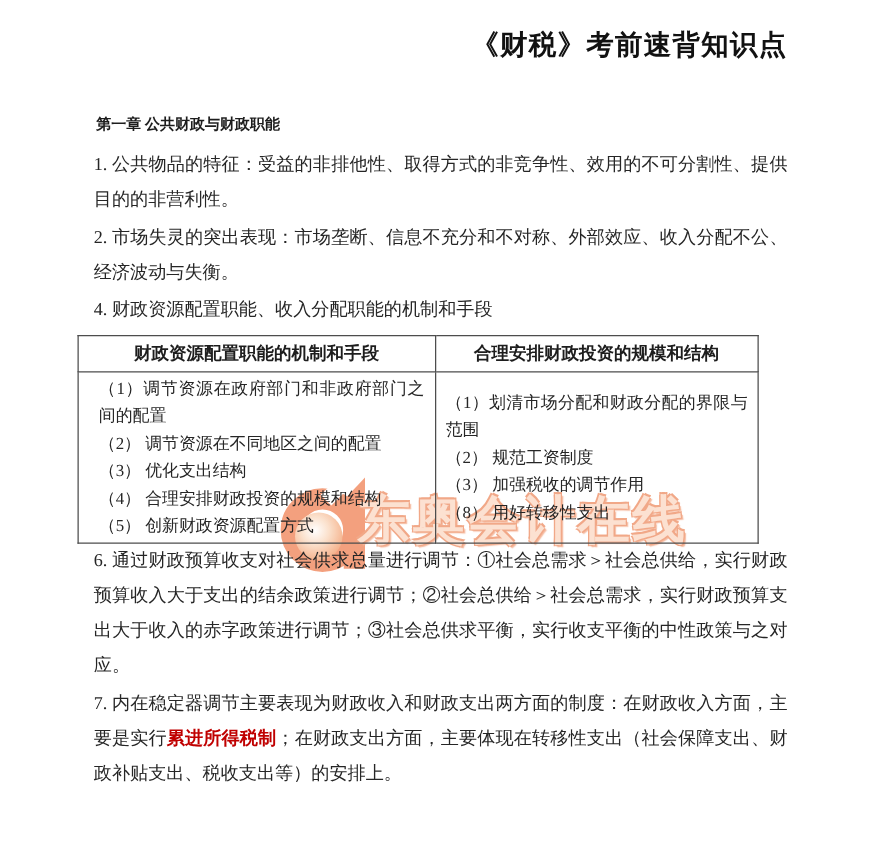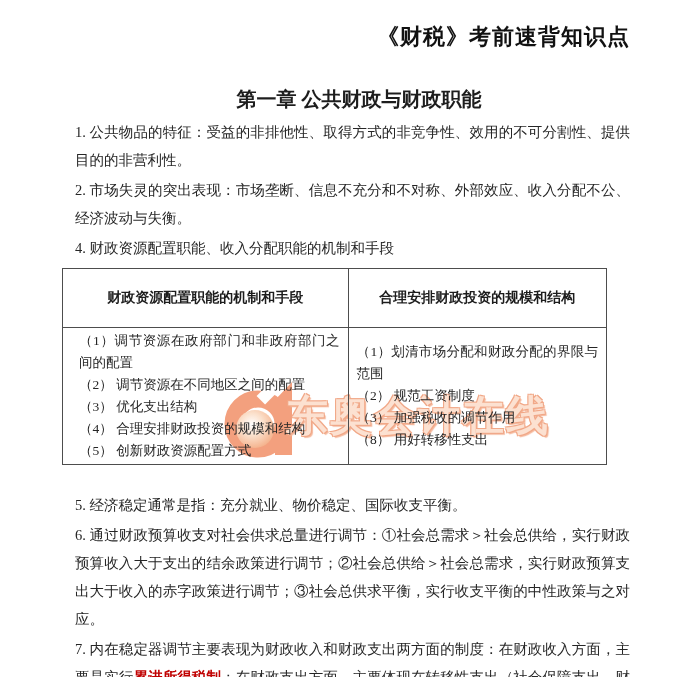--- a/index.html
+++ b/index.html
@@ -17,23 +17,23 @@
   }
   .doc-title{
     margin:0;
     font-family:"DejaVu Sans","Liberation Sans",sans-serif;
     font-size:22px;font-weight:bold;
     line-height:30px;text-align:right;
     color:#111;
     letter-spacing:1px;
   }
   .chapter{
-    margin:36px 0 0 13px;
-    font-size:20px;font-weight:bold;
-    line-height:22px;color:#1d1d1d;text-align:center;
+    margin:36px 0 0 2px;
+    font-size:12px;font-weight:bold;
+    line-height:22px;color:#1d1d1d;
   }
   p.body-par{
     margin:0 0 2px 0;
     font-size:14.5px;line-height:28px;
     text-align:justify;
   }
   p.first-par{margin-top:8px;}
   p.after-table{margin-top:26px;}
   .hl-red{color:#c00000;font-weight:bold;}
   table.func-table{
@@ -42,21 +42,21 @@
     width:545px;
     table-layout:fixed;
   }
   table.func-table th,
   table.func-table td{
     border:1px solid #4d4d4d;
     background:transparent;
   }
   table.func-table th{
     font-size:14px;font-weight:bold;
-    height:26px;padding:16px 4px;
+    height:26px;padding:1px 4px;
     text-align:center;color:#1d1d1d;
   }
   col.c-left{width:52.5%;}
   col.c-right{width:47.5%;}
   td.cell{
     font-size:13.5px;line-height:22px;
     padding:2px 8px 2px 8px;
   }
   td.cell-left{vertical-align:top;padding-left:16px;}
   td.cell-right{vertical-align:middle;}
@@ -142,18 +142,17 @@
         <td class="cell cell-right">
           <div class="cell-line">（1）划清市场分配和财政分配的界限与范围</div>
           <div class="cell-line">（2） 规范工资制度</div>
           <div class="cell-line">（3） 加强税收的调节作用</div>
           <div class="cell-line">（8） 用好转移性支出</div>
         </td>
       </tr>
     </tbody>
       </table>
 
-    <p class="body-par after-table">5. 经济稳定通常是指：充分就业、物价稳定、国际收支平衡。</p>
     <p class="body-par">6. 通过财政预算收支对社会供求总量进行调节：①社会总需求＞社会总供给，实行财政预算收入大于支出的结余政策进行调节；②社会总供给＞社会总需求，实行财政预算支出大于收入的赤字政策进行调节；③社会总供求平衡，实行收支平衡的中性政策与之对应。</p>
     <p class="body-par"><span>7. 内在稳定器调节主要表现为财政收入和财政支出两方面的制度：在财政收入方面，主要是实行</span><span class="hl-red">累进所得税制</span><span>；在财政支出方面，主要体现在转移性支出（社会保障支出、财政补贴支出、税收支出等）的安排上。</span></p>
 
   </div>
 </div>
 
 </body></html>

